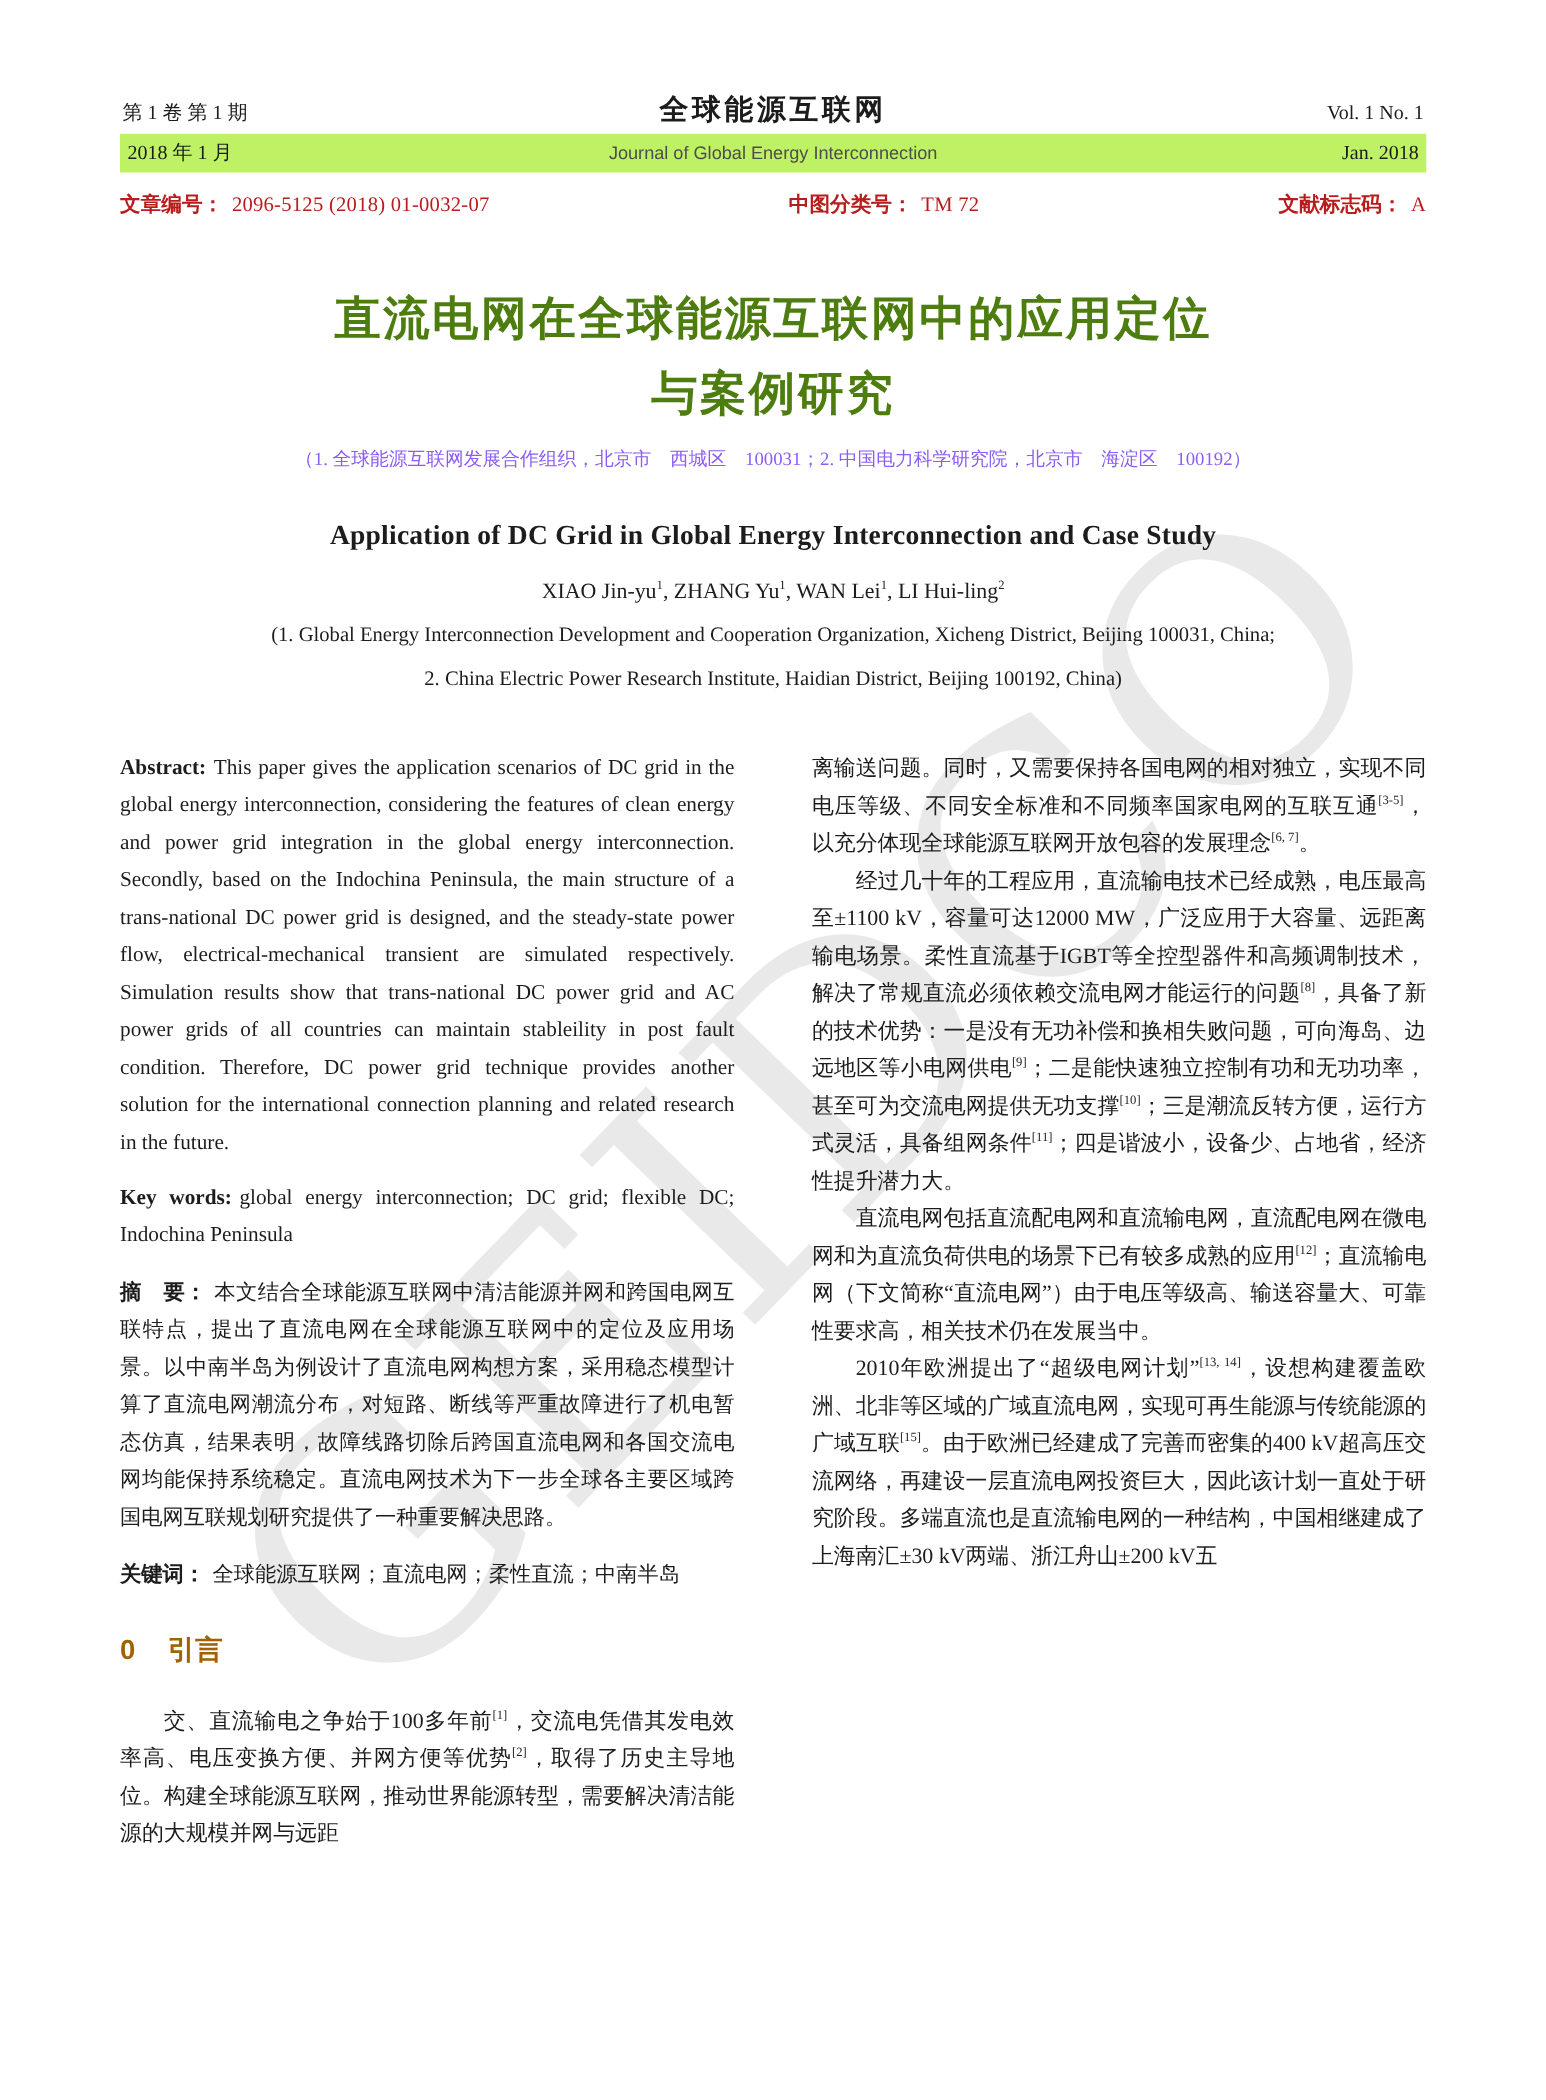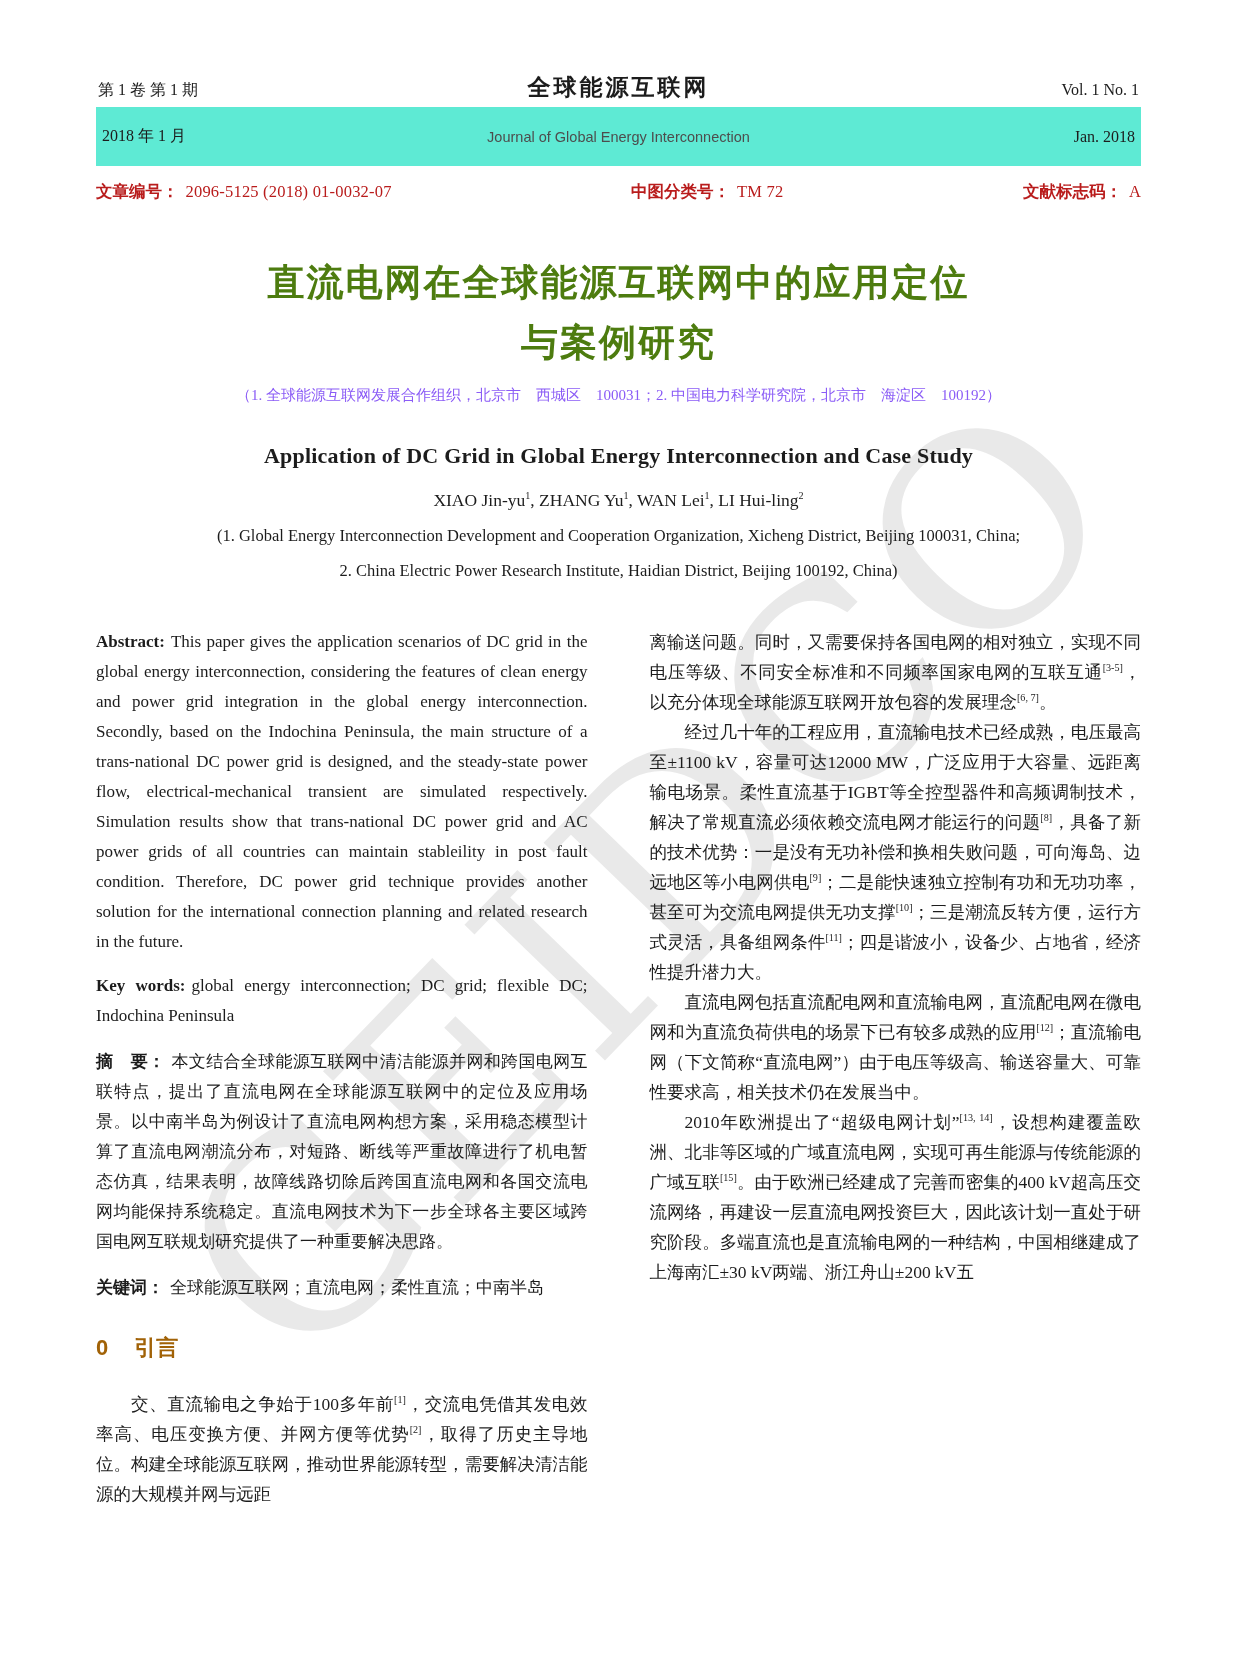--- a/index.html
+++ b/index.html
@@ -17,21 +17,21 @@
     font-size:268px; letter-spacing:8px; white-space:nowrap;
     color:rgba(40,40,40,0.10); font-weight:400; user-select:none;
   }
   .content { position:relative; z-index:1; padding:72px 96px 0 96px; }
 
   
   .hdr-row1 { display:grid; grid-template-columns:1fr auto 1fr; align-items:baseline; padding:0 2px 4px 2px; }
   .hdr-issue-cn { font-size:16px; }
   .hdr-journal-cn { font-family:"Liberation Sans","DejaVu Sans",sans-serif; font-size:23px; font-weight:700; letter-spacing:3px; text-align:center; }
   .hdr-vol-en { font-size:16px; text-align:right; }
-  .hdr-row2 { display:grid; grid-template-columns:1fr auto 1fr; align-items:center; background:#5eead4; padding:19px 6px; }
+  .hdr-row2 { display:grid; grid-template-columns:1fr auto 1fr; align-items:center; background:#bef264; padding:5px 6px; }
   .hdr-date-cn { font-size:16px; }
   .hdr-journal-en { font-family:"Liberation Sans","DejaVu Sans",sans-serif; font-size:14.5px; color:#4d4d4d; text-align:center; }
   .hdr-date-en { font-size:16px; text-align:right; }
   .hdr-row3 { display:flex; justify-content:space-between; margin-top:15px; color:#b91c1c; font-size:16.5px; }
   .meta-label { font-family:"Liberation Sans","DejaVu Sans",sans-serif; font-weight:700; margin-right:7px; }
   .meta-value { letter-spacing:0.2px; }
 
   
   .title-cn { margin-top:50px; text-align:center; font-family:"Liberation Sans","DejaVu Sans",sans-serif;
               font-size:37px; font-weight:600; letter-spacing:2px; line-height:1.62; color:#4d7c0f; }

